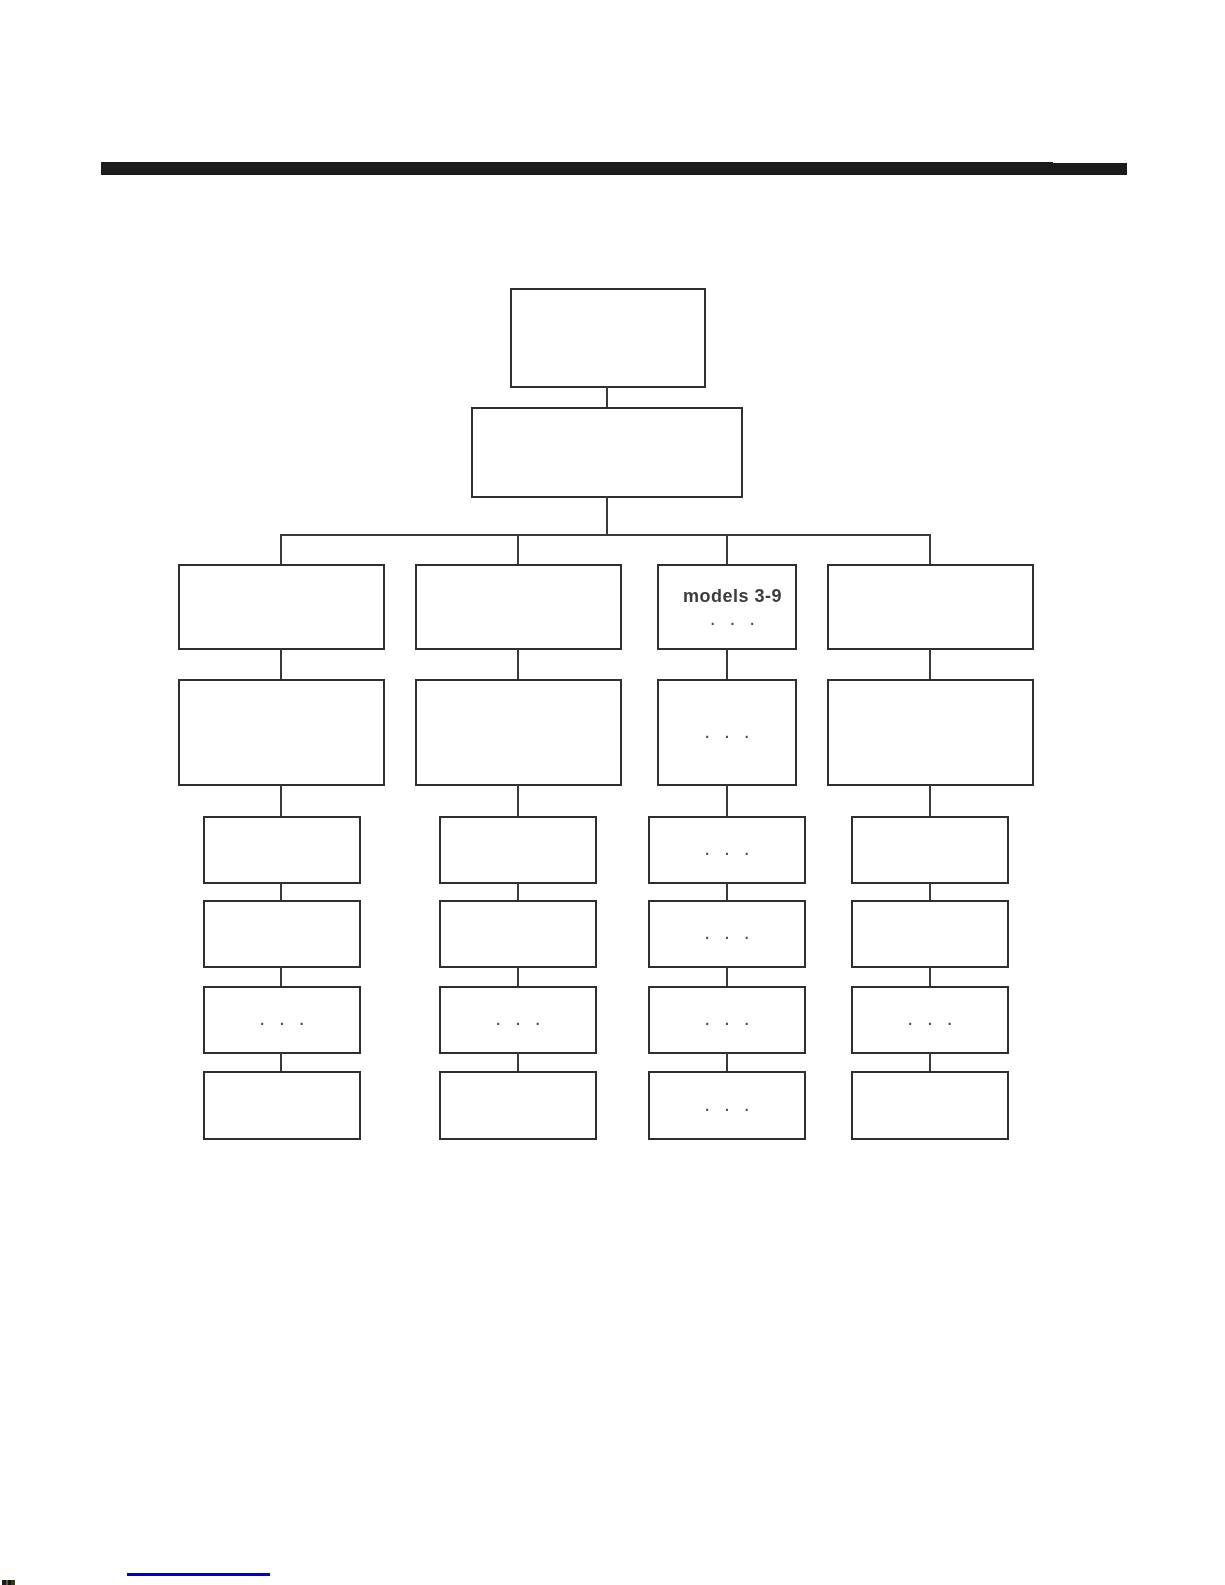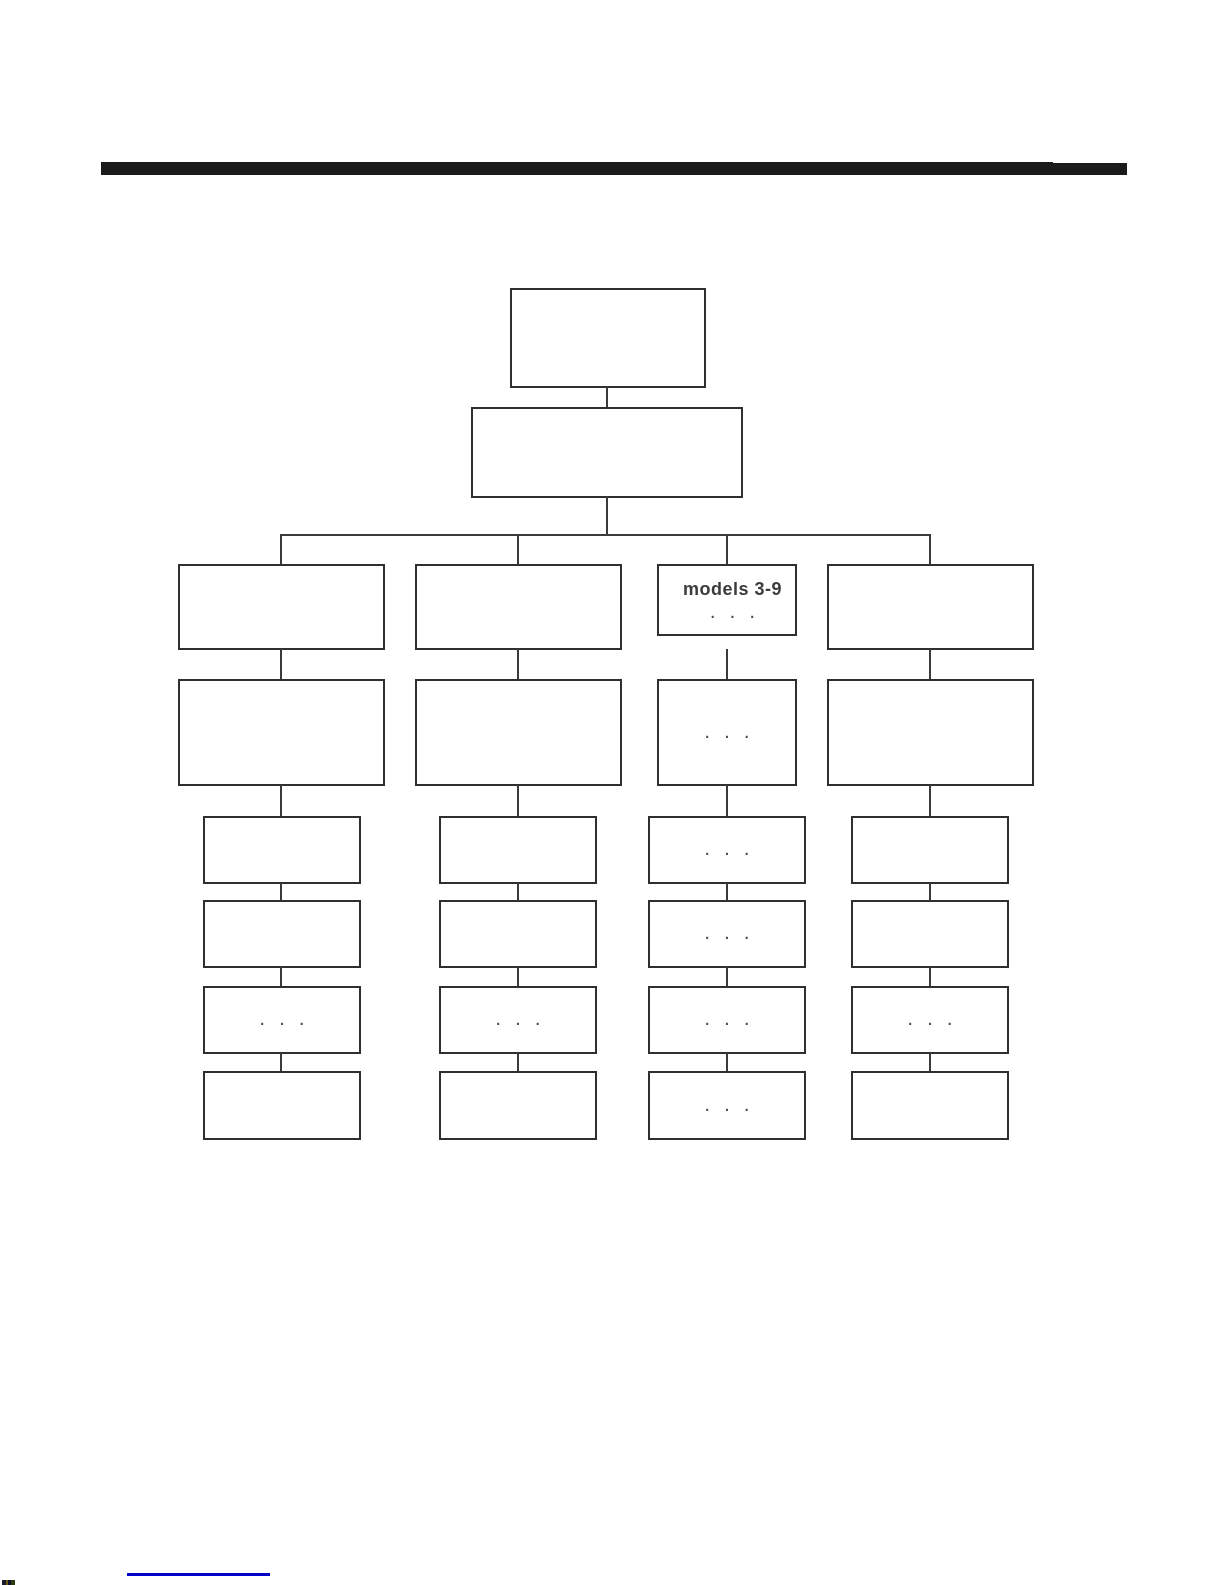--- a/index.html
+++ b/index.html
@@ -50,21 +50,21 @@
   <div class="vline" style="left:606px;top:496px;height:40px;"></div>
   <div class="hline" style="left:280px;top:534px;width:651px;"></div>
 
   <div class="vline" style="left:280px;top:534px;height:31px;"></div>
   <div class="vline" style="left:517px;top:534px;height:31px;"></div>
   <div class="vline" style="left:726px;top:534px;height:31px;"></div>
   <div class="vline" style="left:929px;top:534px;height:31px;"></div>
 
   <div class="box" style="left:178px;top:564px;width:207px;height:86px;"></div>
   <div class="box" style="left:415px;top:564px;width:207px;height:86px;"></div>
-  <div class="box" style="left:657px;top:564px;width:140px;height:72px;padding-left:11px;">
+  <div class="box" style="left:657px;top:564px;width:140px;height:86px;padding-left:11px;">
     <span class="model-label">models 3-9</span>
     <span class="dots">. . .</span>
   </div>
   <div class="box" style="left:827px;top:564px;width:207px;height:86px;"></div>
 
   <div class="vline" style="left:280px;top:649px;height:31px;"></div>
   <div class="vline" style="left:517px;top:649px;height:31px;"></div>
   <div class="vline" style="left:726px;top:649px;height:31px;"></div>
   <div class="vline" style="left:929px;top:649px;height:31px;"></div>
 

